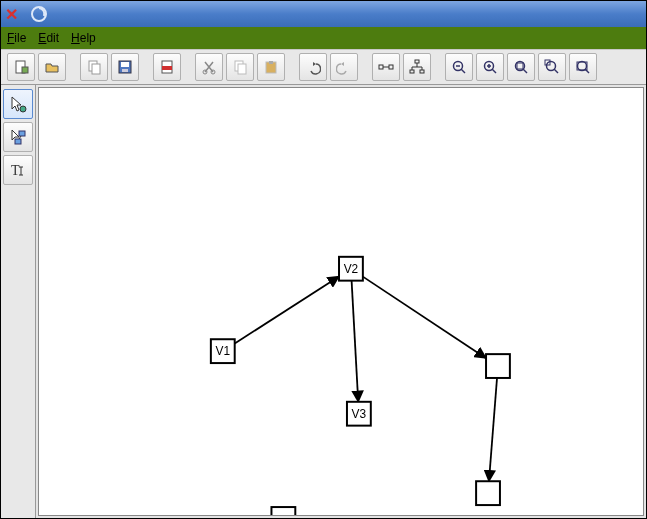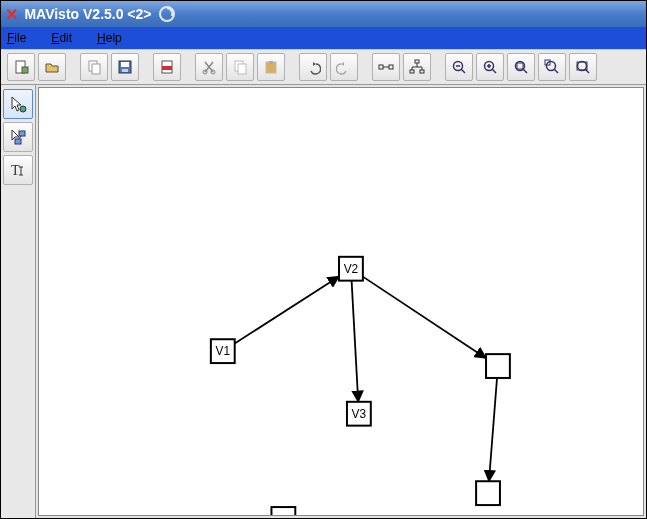--- a/index.html
+++ b/index.html
@@ -1,41 +1,40 @@
 <!DOCTYPE html>
 <html><head>
 <meta charset="utf-8">
 <style>
 html,body{margin:0;padding:0;font-family:Arial,Helvetica,sans-serif;font-size:12px;background:#e8e8e8;}
 .window{width:647px;height:519px;background:#eaeaea;display:flex;flex-direction:column;border:1px solid #000;box-sizing:border-box;}
 .titlebar{height:26px;background:linear-gradient(to bottom,#7ea6e0 0%,#4a7dc9 50%,#3a6db9 100%);color:#fff;display:flex;align-items:center;padding:0 4px;font-weight:bold;font-size:14px;}
 .titlebar .close-x{color:#d83030;font-weight:bold;font-size:16px;margin-right:6px;}
 .titlebar .swirl{margin-left:6px;display:inline-flex;}
-.menubar{height:22px;background:#1d4ed8;border-bottom:1px solid #c8c8c8;display:flex;align-items:center;padding:0 6px;gap:25px;}
+.menubar{height:22px;background:#4d7c0f;border-bottom:1px solid #c8c8c8;display:flex;align-items:center;padding:0 6px;gap:12px;}
 .menubar span{cursor:default;}
 .menubar span u{text-decoration:underline;}
 .toolbar{height:34px;background:#e8e8e8;border-bottom:1px solid #999;display:flex;align-items:center;padding:0 6px;gap:3px;}
 .tsep{width:8px;}
 .tbtn{width:26px;height:26px;border:1px solid #b0b0b0;background:linear-gradient(to bottom,#fdfdfd,#e4e4e4);display:flex;align-items:center;justify-content:center;border-radius:2px;}
 .body{flex:1;display:flex;min-height:0;}
 .sidebar{width:34px;background:#e8e8e8;border-right:1px solid #999;display:flex;flex-direction:column;align-items:center;padding-top:4px;gap:3px;}
 .sbtn{width:28px;height:28px;border:1px solid #b0b0b0;background:linear-gradient(to bottom,#fdfdfd,#e4e4e4);display:flex;align-items:center;justify-content:center;border-radius:2px;}
 .sbtn.active{border:1px solid #5a8ad0;background:linear-gradient(to bottom,#eef4fd,#d6e6fb);}
 .canvas-wrap{flex:1;background:#e4e4e4;padding:2px;box-sizing:border-box;}
 .canvas{width:100%;height:100%;background:#fff;border:1px solid #888;box-sizing:border-box;}
 svg{display:block;}
 </style>
 </head>
 <body>
 
 <div class="window">
 
   <div class="titlebar">
     <span class="close-x">✕</span>
-    <span>MAVisto V2.5.0 &lt;2&gt;</span>
     <span class="swirl">
       <svg width="18" height="18" viewBox="0 0 18 18">
           <circle cx="9" cy="9" r="7" fill="none" stroke="#dde8f8" stroke-width="2"></circle>
           <path d="M9 3 A6 6 0 0 1 14 11" fill="none" stroke="#dde8f8" stroke-width="2"></path>
         </svg>
     </span>
   </div>
 
   <div class="menubar">
     <span><u>F</u><span></span>ile</span>

